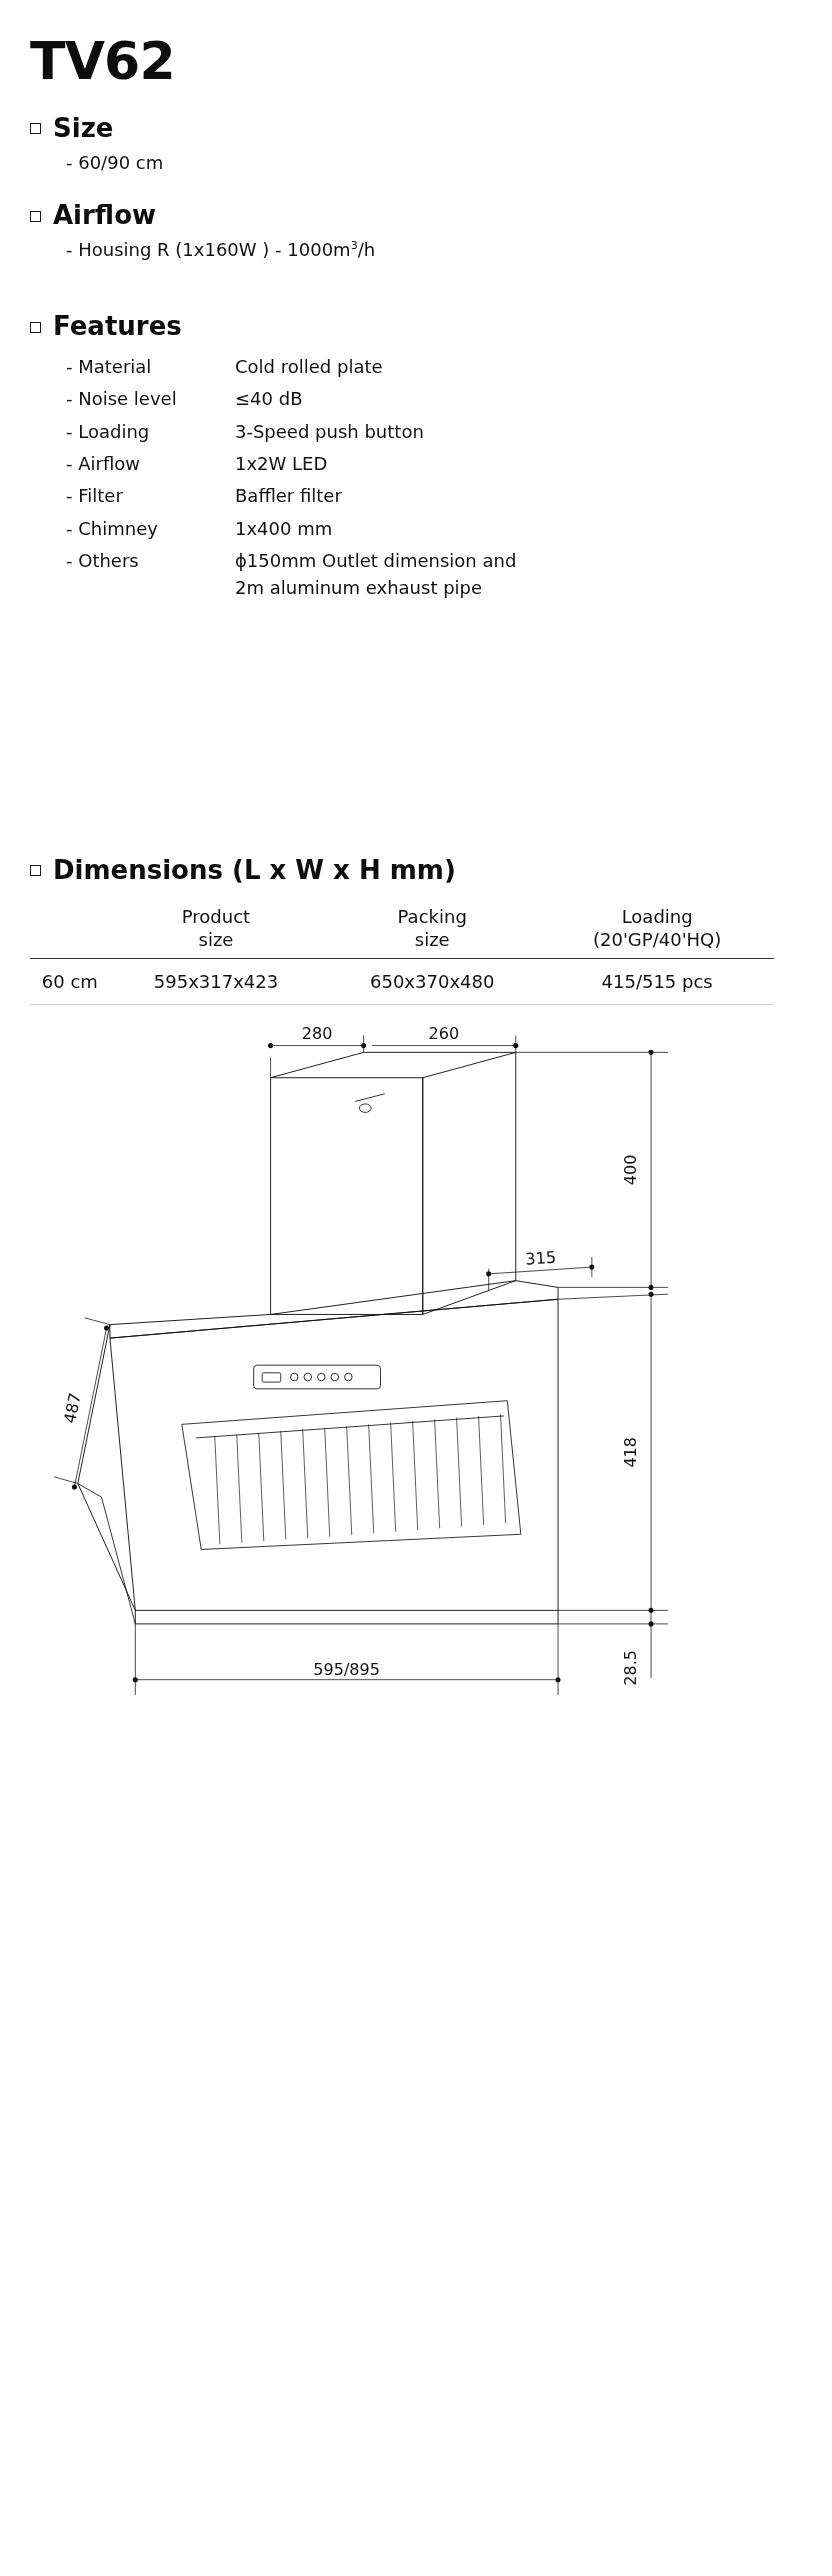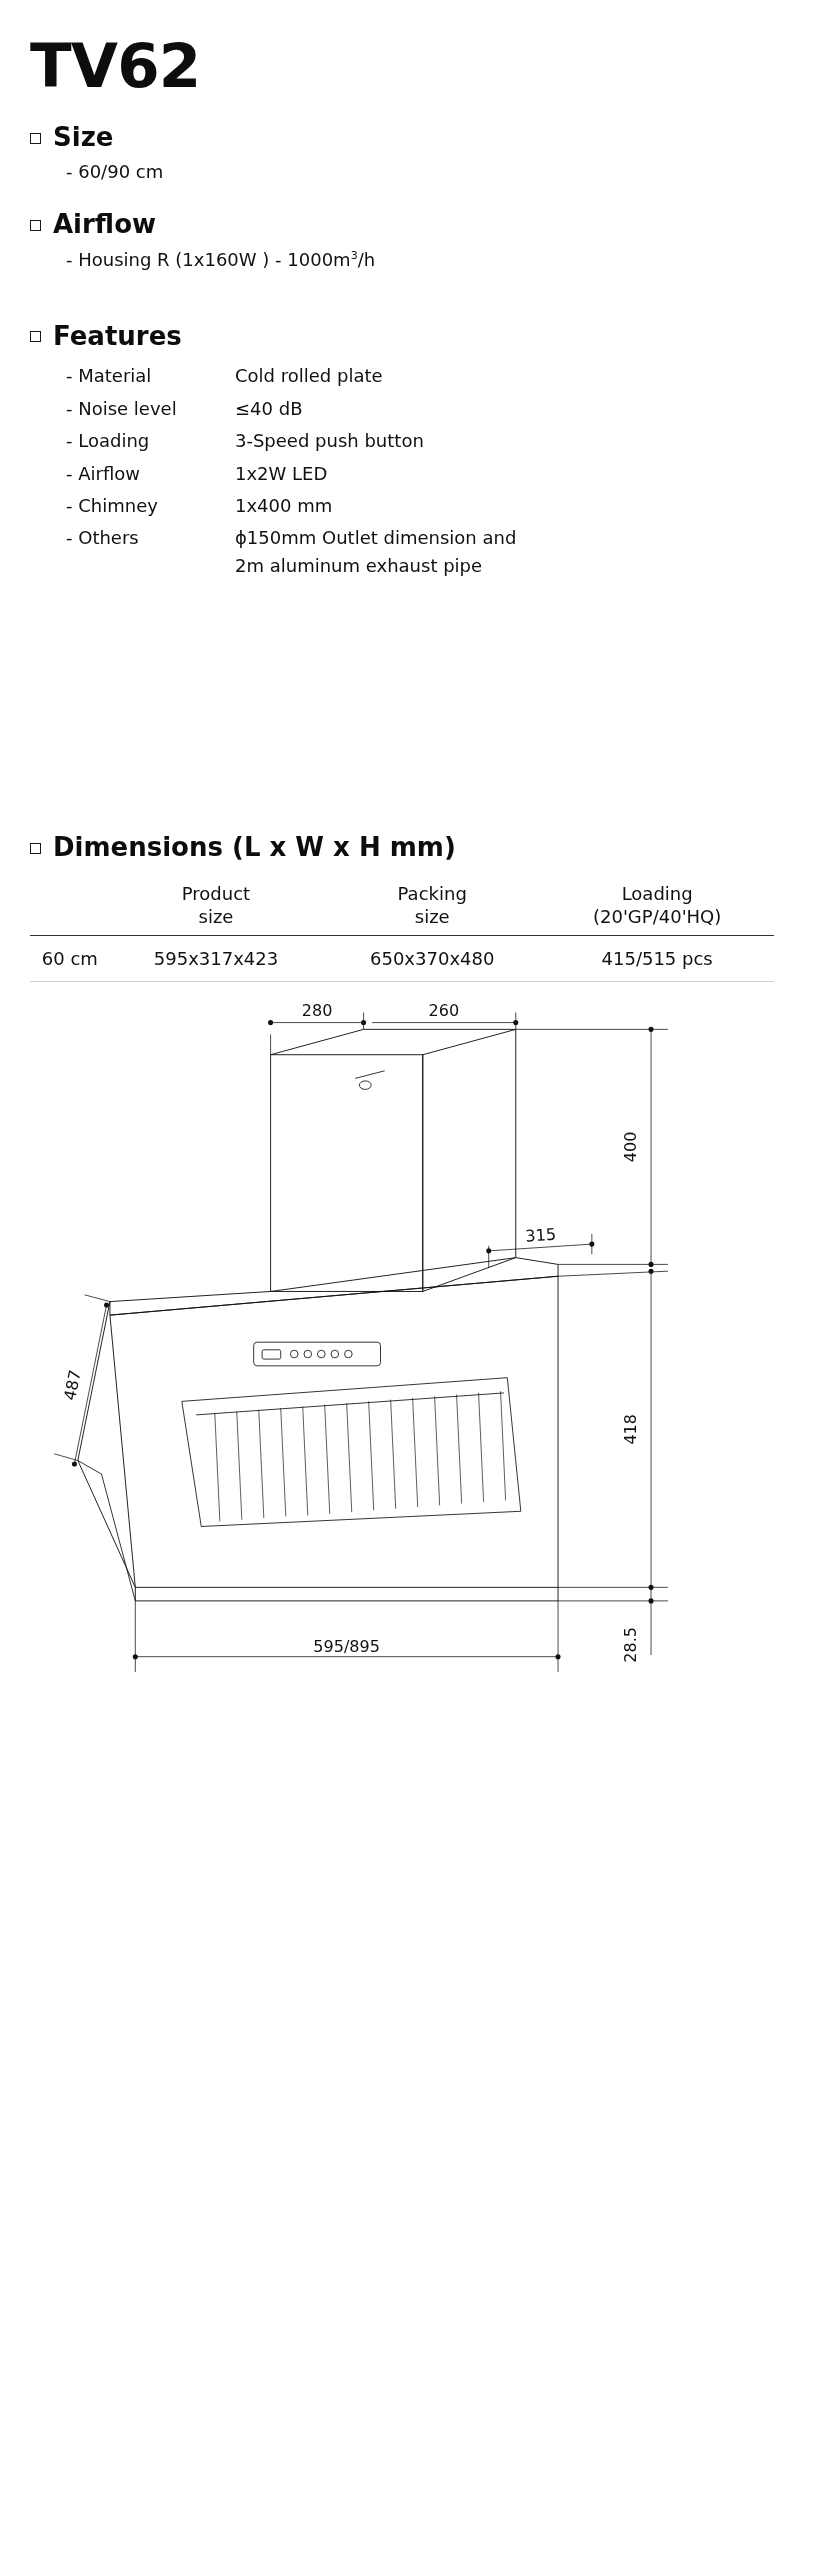--- a/index.html
+++ b/index.html
@@ -17,21 +17,21 @@
   }
   .page {
     width: 832px;
     min-height: 2576px;
     padding: 0;
     position: relative;
   }
 
   
   .product-title {
-    font-size: 61px;
+    font-size: 52px;
     font-weight: bold;
     letter-spacing: -0.8px;
     margin: 0;
     padding: 34px 0 0 30px;
     line-height: 1.05;
     color: #0d0d0d;
   }
 
   
   .section {
@@ -206,20 +206,26 @@
         </div>
       </div>
 
       <div class="feature-row">
         <div class="feature-label">- Airflow</div>
         <div class="feature-value">
           <span>1x2W LED</span>
         </div>
       </div>
 
+      <div class="feature-row">
+        <div class="feature-label">- Filter</div>
+        <div class="feature-value">
+          <span>Baffler filter</span>
+        </div>
+      </div>
 
       <div class="feature-row">
         <div class="feature-label">- Chimney</div>
         <div class="feature-value">
           <span>1x400 mm</span>
         </div>
       </div>
 
       <div class="feature-row">
         <div class="feature-label">- Others</div>

